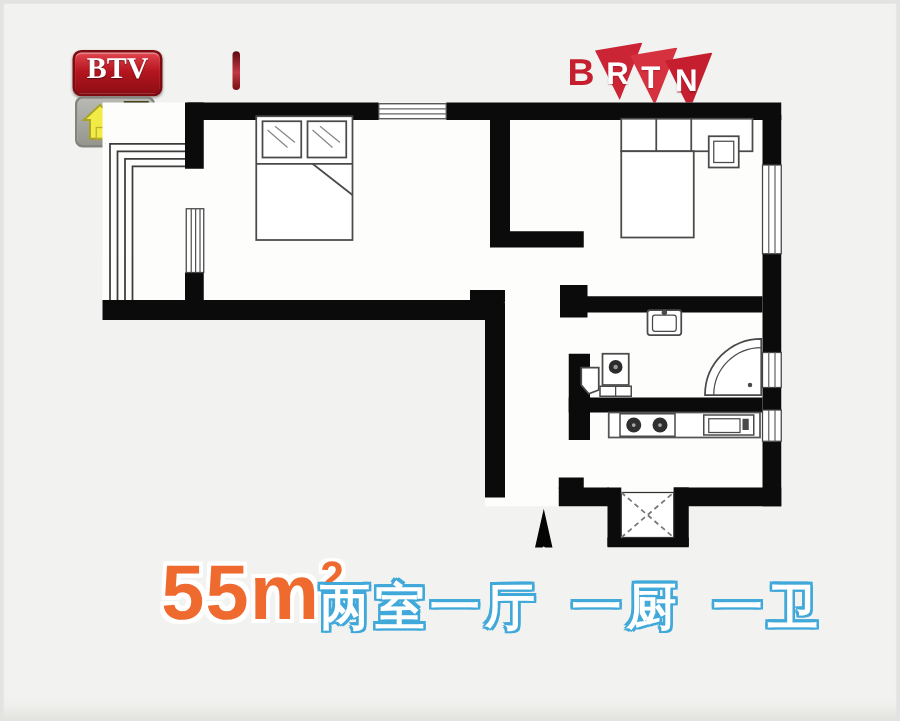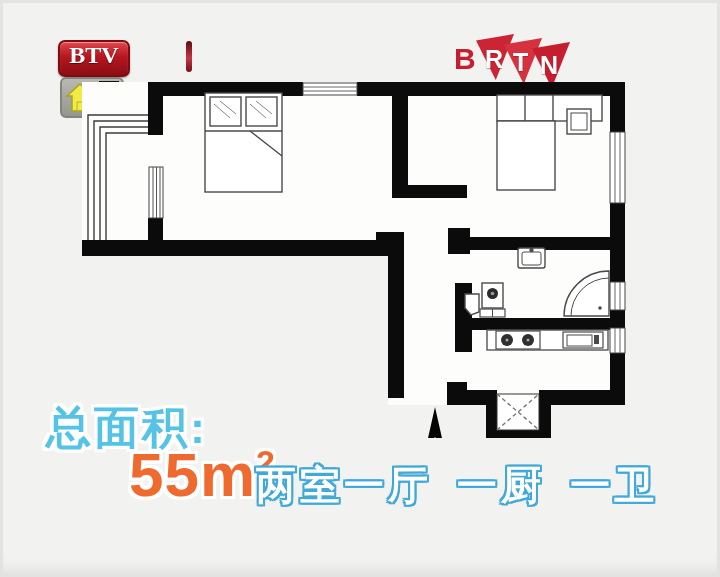--- a/index.html
+++ b/index.html
@@ -232,21 +232,20 @@
 
     <g>
       <rect x="417" y="316" width="42" height="36" fill="#fff" stroke="#333" stroke-width="1"></rect>
       <line x1="417" y1="316" x2="459" y2="352" stroke="#777" stroke-width="1.4" stroke-dasharray="4 3"></line>
       <line x1="417" y1="352" x2="459" y2="316" stroke="#777" stroke-width="1.4" stroke-dasharray="4 3"></line>
     </g>
 
     <path d="M355,329 L364,369 L355,359 L346,369 Z" fill="#050505"></path>
   </svg>
 
-  <div class="cap-label">总面积:</div>
 
   <div class="cap-area">
     <span class="big">55</span><span class="big">m</span><span class="sup">2</span>
   </div>
 
   <div class="cap-rooms">两室一厅 一厨 一卫</div>
 
 </div>
 
 </body></html>

